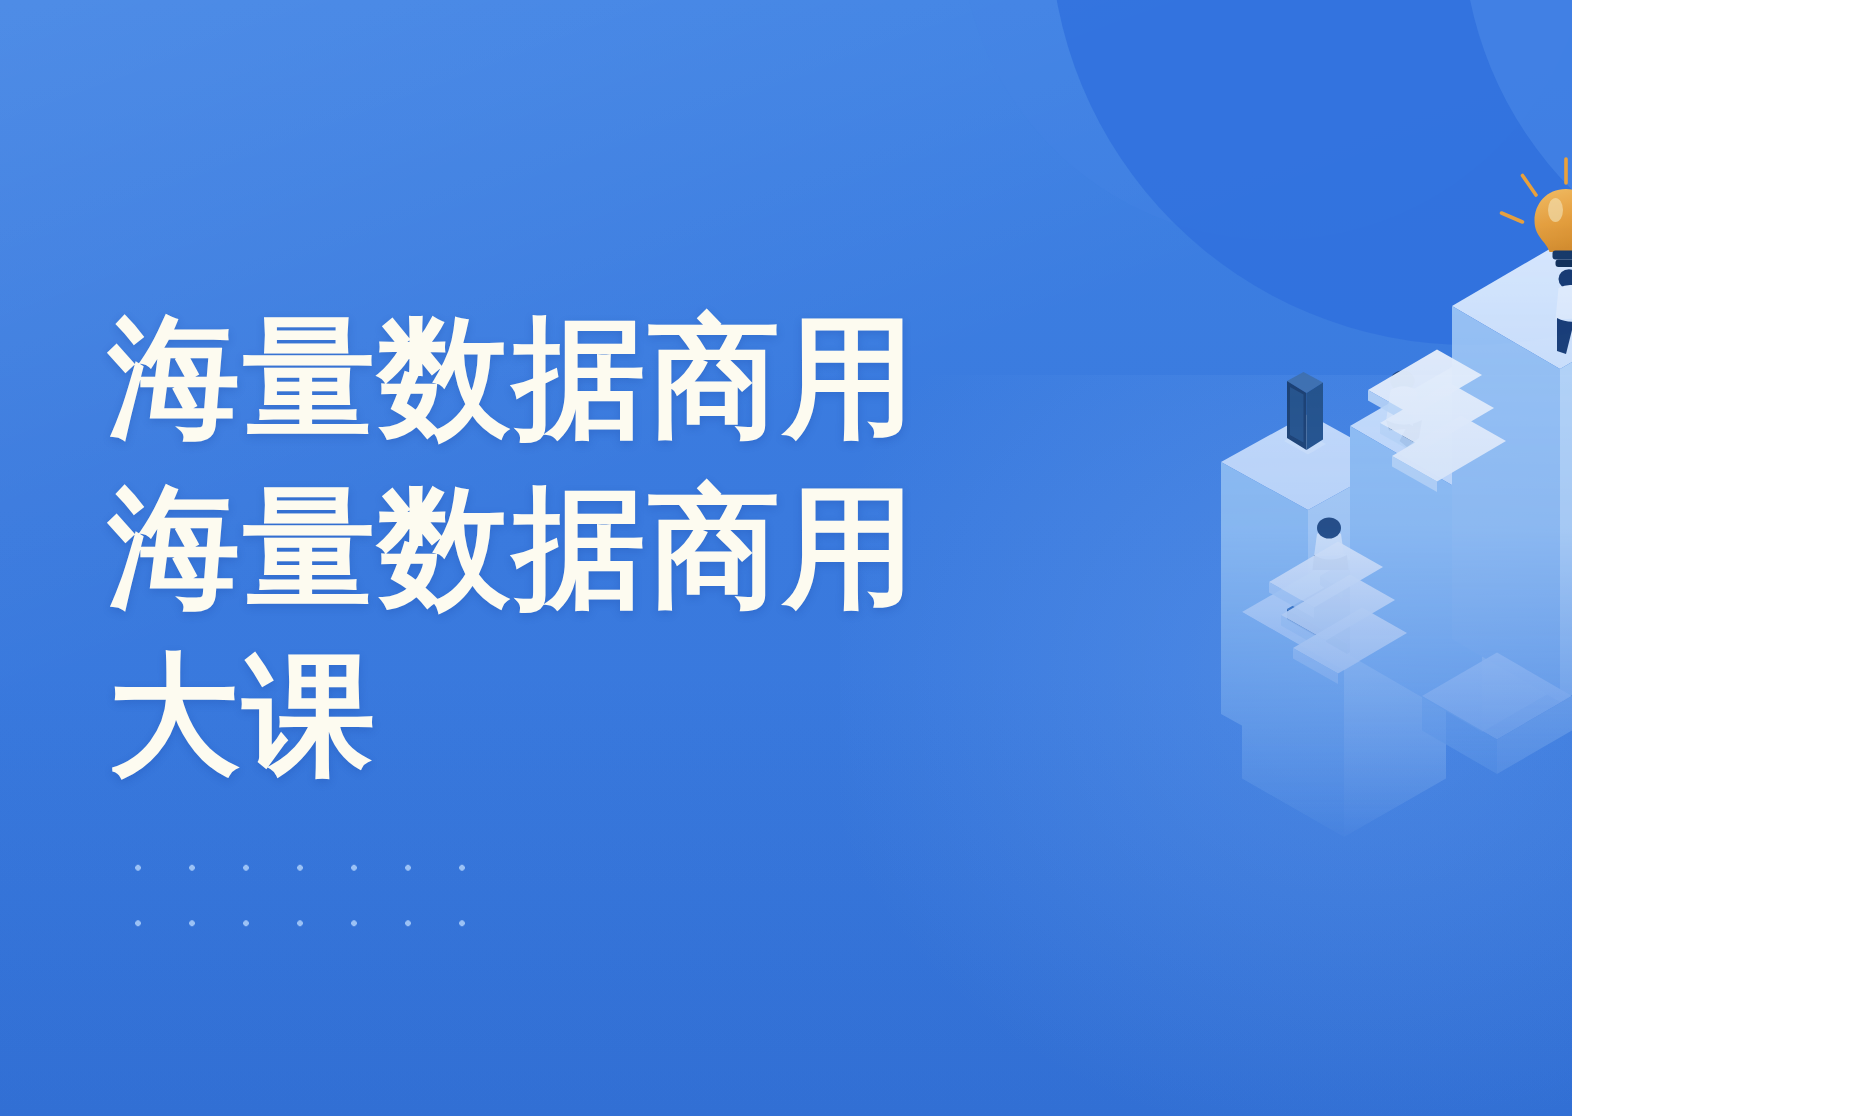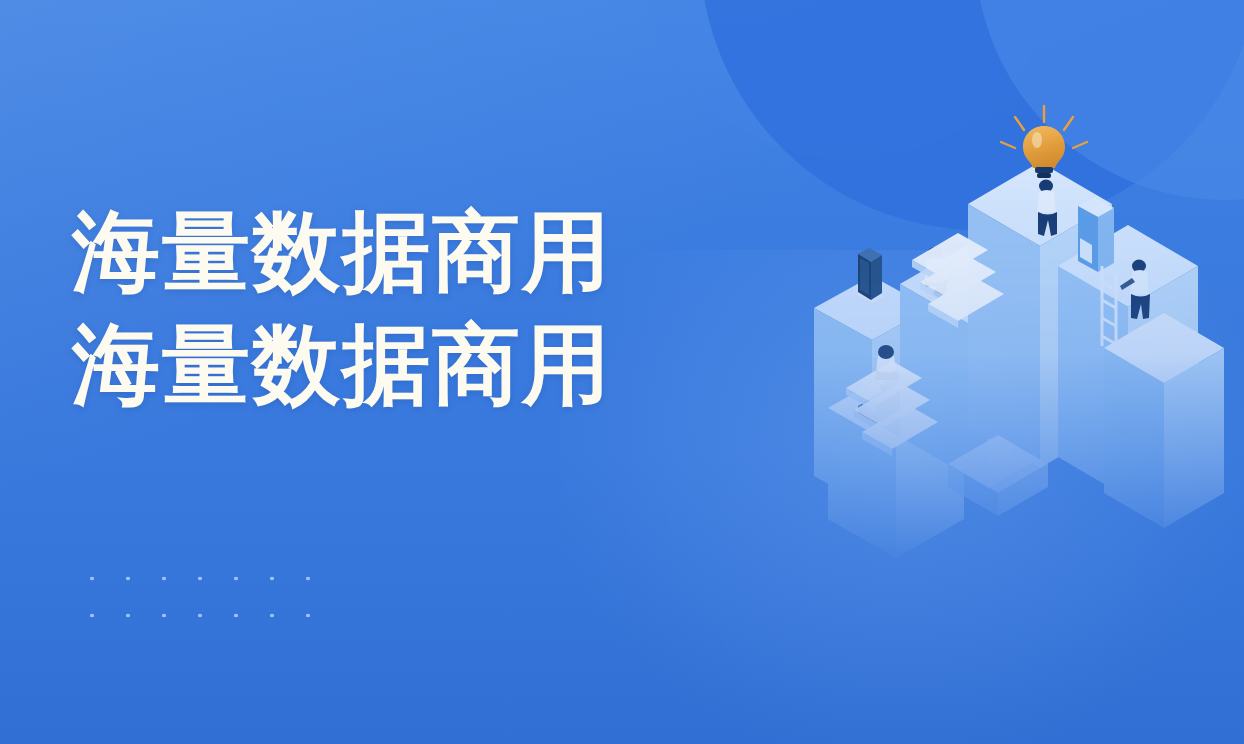--- a/index.html
+++ b/index.html
@@ -4,21 +4,21 @@
 <title>Course Banner</title>
 <style>
   * { margin:0; padding:0; box-sizing:border-box; }
   html, body {
     width:1244px; height:744px;
     overflow:hidden;
     font-family:"Liberation Sans", sans-serif;
   }
   #banner {
     position:relative;
-    width:1244px; height:744px;
+    width:1048px; height:744px;
     background:#8b5cf6;
     overflow:hidden;
   }
 
   
   .bg-layer { position:absolute; inset:0; pointer-events:none; }
 
   .bg-grad {
     position:absolute; inset:0;
     background:
@@ -100,20 +100,21 @@
     <div class="circle circle-c"></div>
     <div class="circle circle-a"></div>
     <div class="circle circle-b"></div>
     <div class="glow-bottom"></div>
     <div class="dot-grid"></div>
   </div>
 
   <div class="headline">
     <span class="line">海量数据商用</span>
     <span class="line">海量数据商用</span>
+    <span class="line">大课</span>
   </div>
 
   <div class="illustration">
     <svg viewBox="0 0 460 480" xmlns="http://www.w3.org/2000/svg" aria-hidden="true">
       <defs>
         <linearGradient id="fadeDown" x1="0" y1="0" x2="0" y2="1">
           <stop offset="0%" stop-color="#ffffff" stop-opacity="1"></stop>
           <stop offset="55%" stop-color="#ffffff" stop-opacity="0.75"></stop>
           <stop offset="100%" stop-color="#ffffff" stop-opacity="0"></stop>
         </linearGradient>

